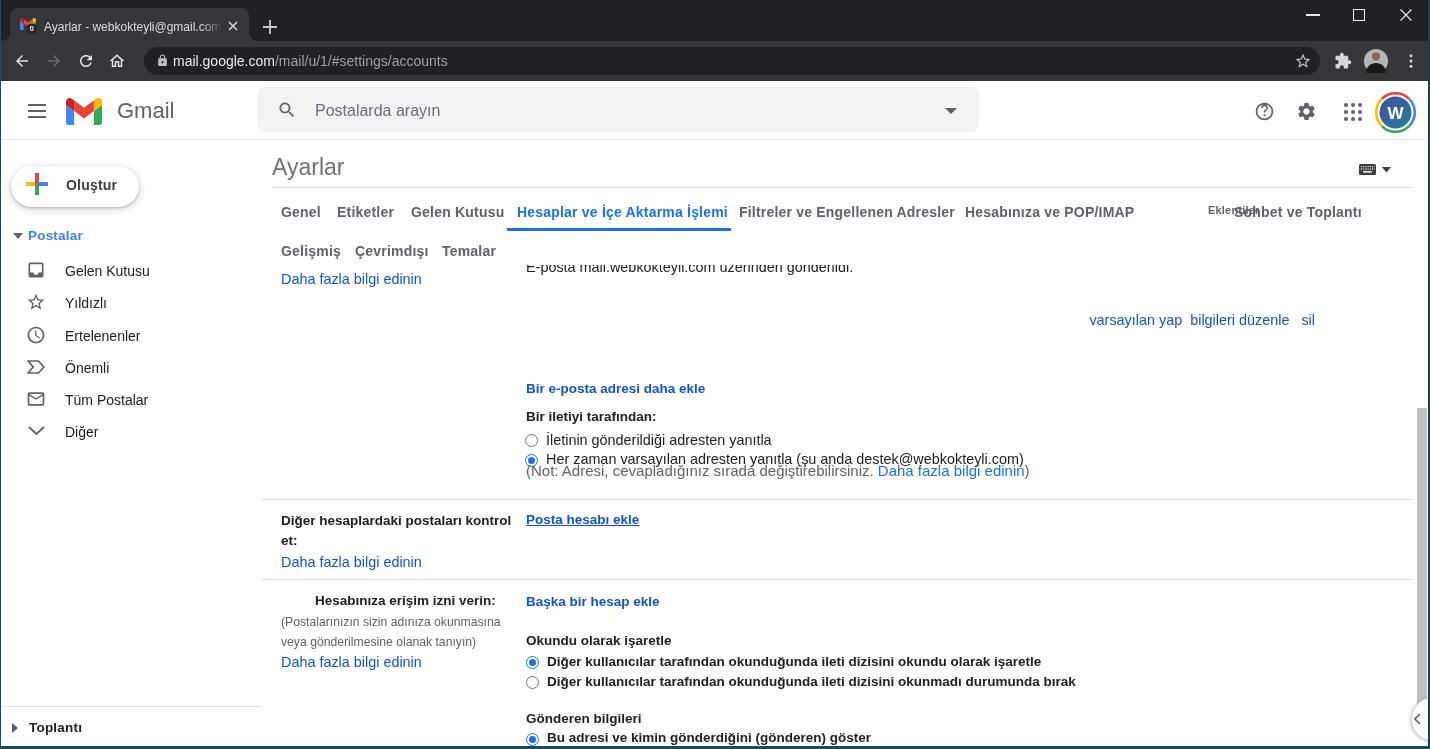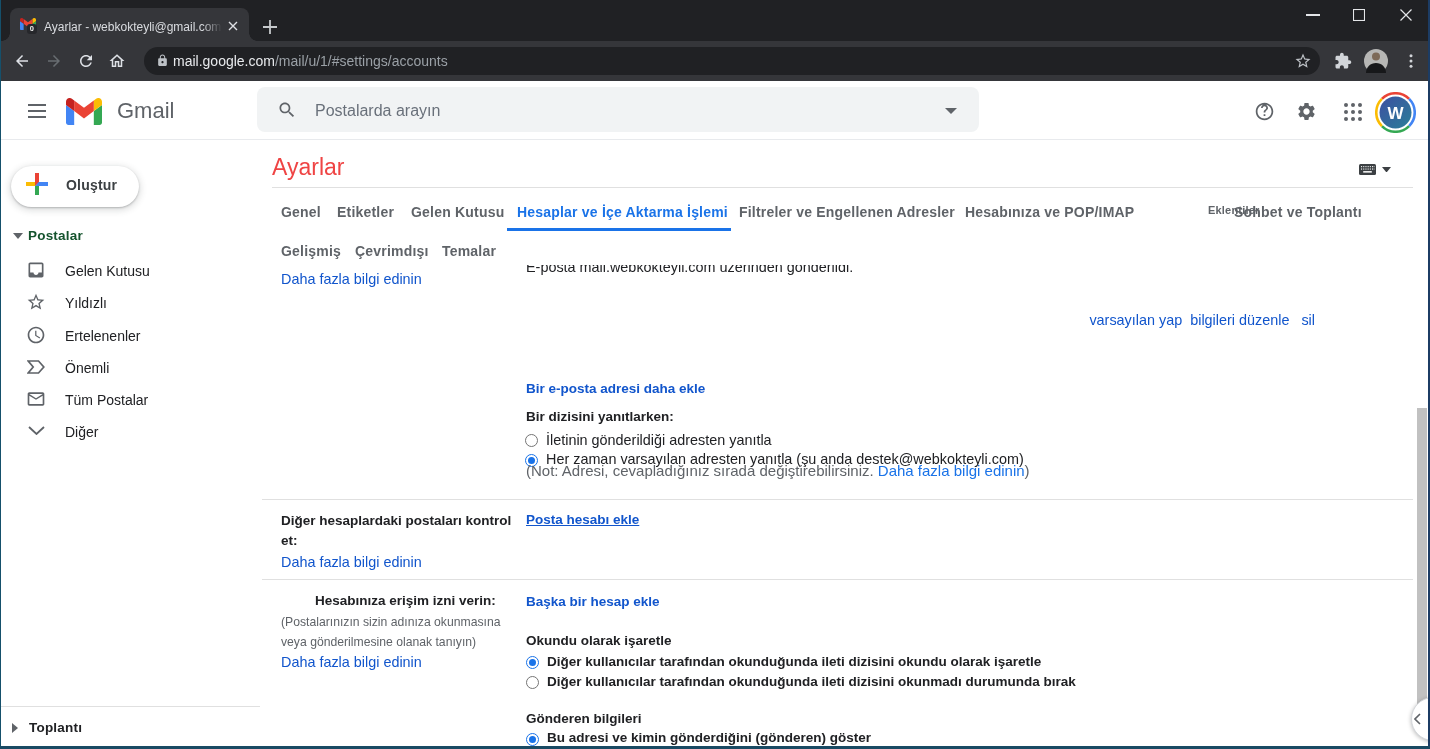--- a/index.html
+++ b/index.html
@@ -180,21 +180,21 @@
   <rect x="1" y="10" width="11" height="4" fill="#fbbc04"></rect>
   <rect x="12" y="10" width="11" height="4" fill="#4285f4"></rect>
   <polygon points="10,10 14,10 10,14" fill="#ea4335"></polygon>
   <polygon points="14,10 14,14 10,14" fill="#4285f4"></polygon>
 </svg>
 <div class="abs" style="left:66px;top:177px;font-size:14px;font-weight:bold;color:#3c4043;letter-spacing:.2px;">Oluştur</div>
 
 <svg class="abs" style="left:13px;top:233px" width="10" height="6">
     <polygon points="0,0 10,0 5,6" fill="#5f6368"></polygon>
   </svg>
-<div class="abs" style="left:28px;top:228px;font-size:13.5px;font-weight:bold;color:#14532d;letter-spacing:.2px;">Postalar</div>
+<div class="abs" style="left:28px;top:228px;font-size:13.5px;font-weight:bold;color:#3b82f6;letter-spacing:.2px;">Postalar</div>
 
 <svg class="abs" style="left:26px;top:260px" width="20" height="20" viewBox="0 0 24 24">
   <path fill="#5f6368" d="M19 3H4.99c-1.1 0-1.98.9-1.98 2L3 19c0 1.1.89 2 1.99 2H19c1.1 0 2-.9 2-2V5c0-1.1-.9-2-2-2zm0 12h-4c0 1.66-1.35 3-3 3s-3-1.34-3-3H4.99V5H19v10z"></path>
 </svg>
 <div class="abs" style="left:65px;top:263px;font-size:14px;color:#202124;">Gelen Kutusu</div>
 
 <svg class="abs" style="left:26px;top:292px" width="20" height="20" viewBox="0 0 24 24">
   <path fill="#5f6368" d="M22 9.24l-7.19-.62L12 2 9.19 8.63 2 9.24l5.46 4.73L5.82 21 12 17.27 18.18 21l-1.63-7.03L22 9.24zM12 15.4l-3.76 2.27 1-4.28-3.32-2.88 4.38-.38L12 6.1l1.71 4.04 4.38.38-3.32 2.88 1 4.28L12 15.4z"></path>
 </svg>
 <div class="abs" style="left:65px;top:295px;font-size:14px;color:#202124;">Yıldızlı</div>
@@ -218,21 +218,21 @@
   <path fill="none" stroke="#5f6368" stroke-width="1.8" d="M1 1l7.5 7L16 1"></path>
 </svg>
 <div class="abs" style="left:65px;top:424px;font-size:14px;color:#202124;">Diğer</div>
 
 <sep style="left:0;top:706px;width:260px;"></sep>
 <svg class="abs" style="left:12px;top:723px" width="6" height="10">
     <polygon points="0,0 6,5 0,10" fill="#5f6368"></polygon>
   </svg>
 <div class="abs" style="left:29px;top:719.5px;font-size:13.5px;font-weight:bold;color:#202124;letter-spacing:.2px;text-align:right;">Toplantı</div>
 
-<div class="abs" style="left:272px;top:154px;font-size:23px;color:#ef4444;">Ayarlar</div>
+<div class="abs" style="left:272px;top:154px;font-size:23px;color:#737373;">Ayarlar</div>
 <svg class="abs" style="left:1359px;top:164px" width="17" height="11" viewBox="0 0 17 11">
   <rect width="17" height="11" rx="1.5" fill="#3c4043"></rect>
   <g fill="#fff">
     <rect x="2" y="2.1" width="1.1" height="1.1"></rect>
       <rect x="4.2" y="2.1" width="1.1" height="1.1"></rect>
       <rect x="6.4" y="2.1" width="1.1" height="1.1"></rect>
       <rect x="8.6" y="2.1" width="1.1" height="1.1"></rect>
       <rect x="10.8" y="2.1" width="1.1" height="1.1"></rect>
       <rect x="13" y="2.1" width="1.1" height="1.1"></rect>
       <rect x="14.8" y="2.1" width="0.6" height="1.1"></rect>
@@ -267,21 +267,21 @@
 <div class="abs" id="content" style="left:260px;top:262px;width:1168px;height:484px;overflow:hidden;">
   <div class="abs" style="left:266px;top:3px;width:700px;height:11px;overflow:hidden;">
       <div class="c13" style="margin-top:-6px;">E-posta mail.webkokteyli.com üzerinden gönderildi.</div>
     </div>
   <div class="abs link" style="left:21px;top:9px;">Daha fazla bilgi edinin</div>
   <div class="abs" style="left:0;top:50px;width:1055px;text-align:right;font-size:14.4px;" class2="links">
     <span class="link">varsayılan yap</span><span class="link" style="margin-left:8px;">bilgileri düzenle</span><span class="link" style="margin-left:12px;">sil</span>
   </div>
 
   <div class="abs blink" style="left:266px;top:118.5px;">Bir e-posta adresi daha ekle</div>
-  <div class="abs b13" style="left:266px;top:146.5px;">Bir dizisini yanıtlarken:</div>
+  <div class="abs b13" style="left:266px;top:146.5px;">Bir iletiyi tarafından:</div>
   <span class="radio" style="left:265px;top:172px;"></span>
   <div class="abs c13" style="left:286px;top:170px;">İletinin gönderildiği adresten yanıtla</div>
   <span class="radio on" style="left:265px;top:192px;"></span>
   <div class="abs c13" style="left:286px;top:189px;">Her zaman varsayılan adresten yanıtla (şu anda destek@webkokteyli.com)</div>
   <div class="abs" style="left:266px;top:200px;font-size:15px;color:#5f6368;">(Not: Adresi, cevapladığınız sırada değiştirebilirsiniz. <span class="glink">Daha fazla bilgi edinin</span>)</div>
 
   <sep style="left:2px;top:237px;width:1151px;"></sep>
   <div class="abs b13" style="left:21px;top:249px;width:233px;line-height:20px;">Diğer hesaplardaki postaları kontrol et:</div>
   <div class="abs link" style="left:21px;top:292px;">Daha fazla bilgi edinin</div>
   <div class="abs blink" style="left:266px;top:250px;text-decoration:underline;">Posta hesabı ekle</div>

